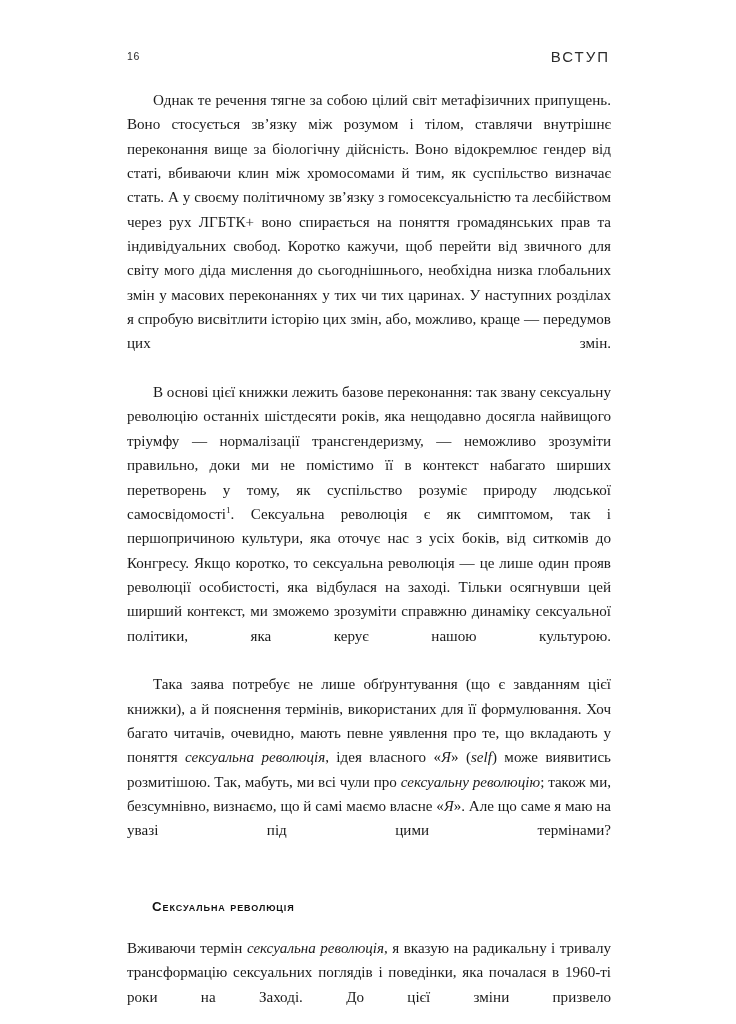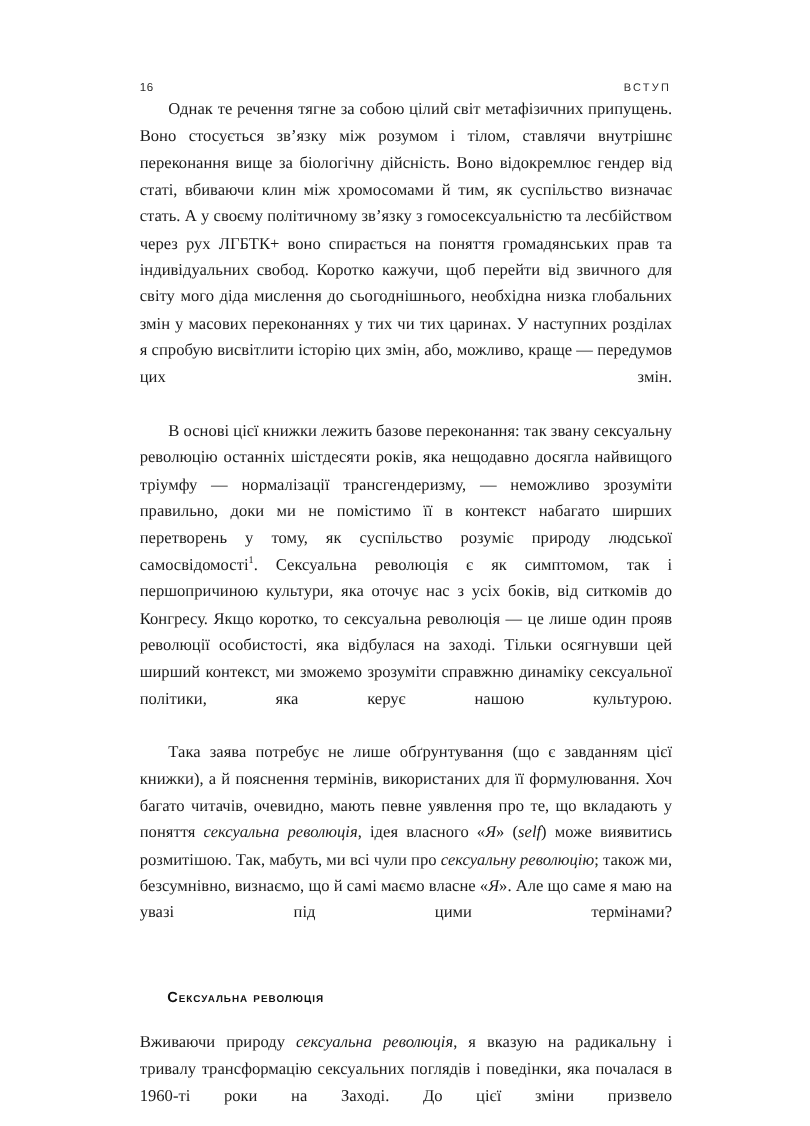--- a/index.html
+++ b/index.html
@@ -27,31 +27,30 @@
   
   .running-head {
     position: absolute;
     left: 127px;
     top: 46px;
     width: 483px;
     height: 20px;
     display: flex;
     align-items: center;
     justify-content: space-between;
-    margin-top: 24px;
   }
   .folio {
     font-family: "Liberation Sans", "DejaVu Sans", sans-serif;
     font-size: 10.5px;
     letter-spacing: 0.6px;
     color: #2b2b2b;
   }
   .head-title {
     font-family: "Liberation Sans", "DejaVu Sans", sans-serif;
-    font-size: 10px;
+    font-size: 15px;
     letter-spacing: 2.0px;
     text-transform: uppercase;
     color: #2b2b2b;
     padding-left: 36px;
   }
 
   
   .textblock {
     position: absolute;
     left: 127px;
@@ -130,17 +129,17 @@
       <span>Така заява потребує не лише обґрунтування (що є завданням цієї книжки), а й пояснення термінів, використаних для її формулювання. Хоч багато читачів, очевидно, мають певне уявлення про те, що вкладають у поняття </span><i>сексуальна революція</i><span>, ідея власного «</span><i>Я</i><span>» (</span><i>self</i><span>) може виявитись розмитішою. Так, мабуть, ми всі чули про </span><i>сексуальну революцію</i><span>; також ми, безсумнівно, визнаємо, що й самі маємо власне «</span><i>Я</i><span>». Але що саме я маю на увазі під цими термінами?</span>
     </p>
 
     <div class="gap-before-head"></div>
 
     <h2 class="section-head">Сексуальна революція</h2>
 
     <div class="gap-after-head"></div>
 
     <p class="body no-indent">
-      <span>Вживаючи природу </span><i>сексуальна революція</i><span>, я вказую на радикальну і тривалу трансформацію сексуальних поглядів і поведінки, яка почалася в 1960-ті роки на Заході. До цієї зміни призвело</span>
+      <span>Вживаючи термін </span><i>сексуальна революція</i><span>, я вказую на радикальну і тривалу трансформацію сексуальних поглядів і поведінки, яка почалася в 1960-ті роки на Заході. До цієї зміни призвело</span>
     </p>
 
   </div>
 </div>
 
 </body></html>

